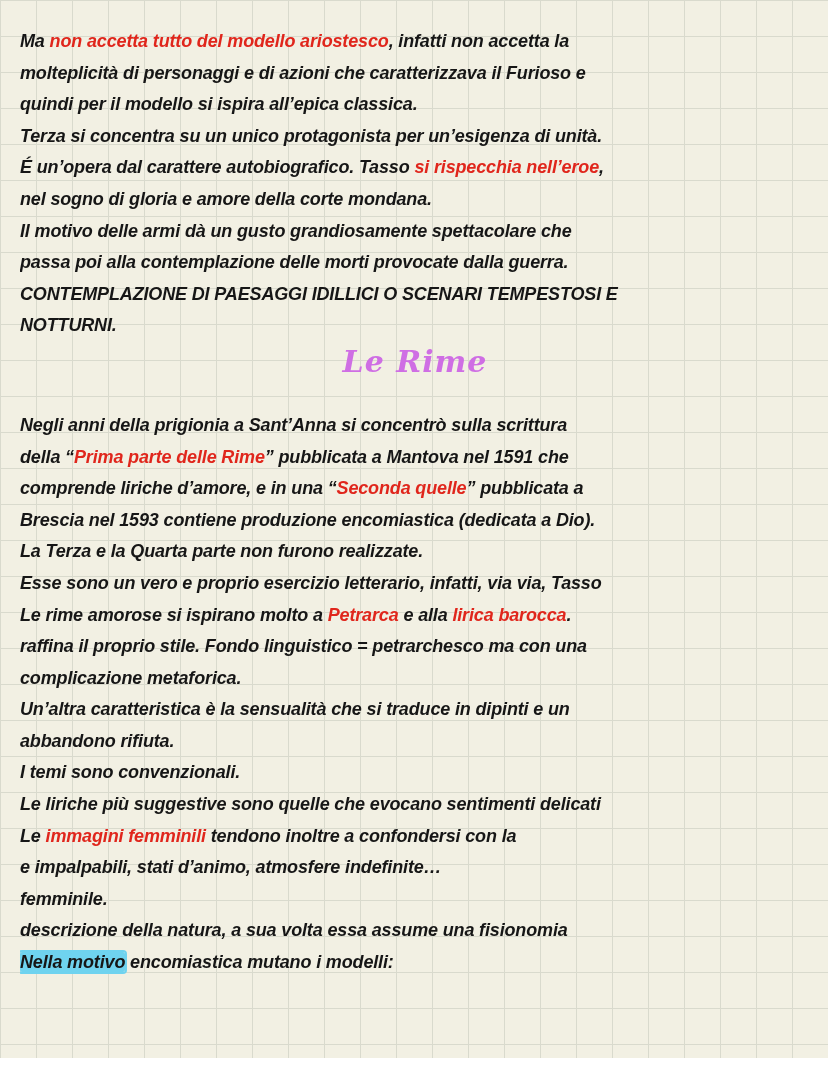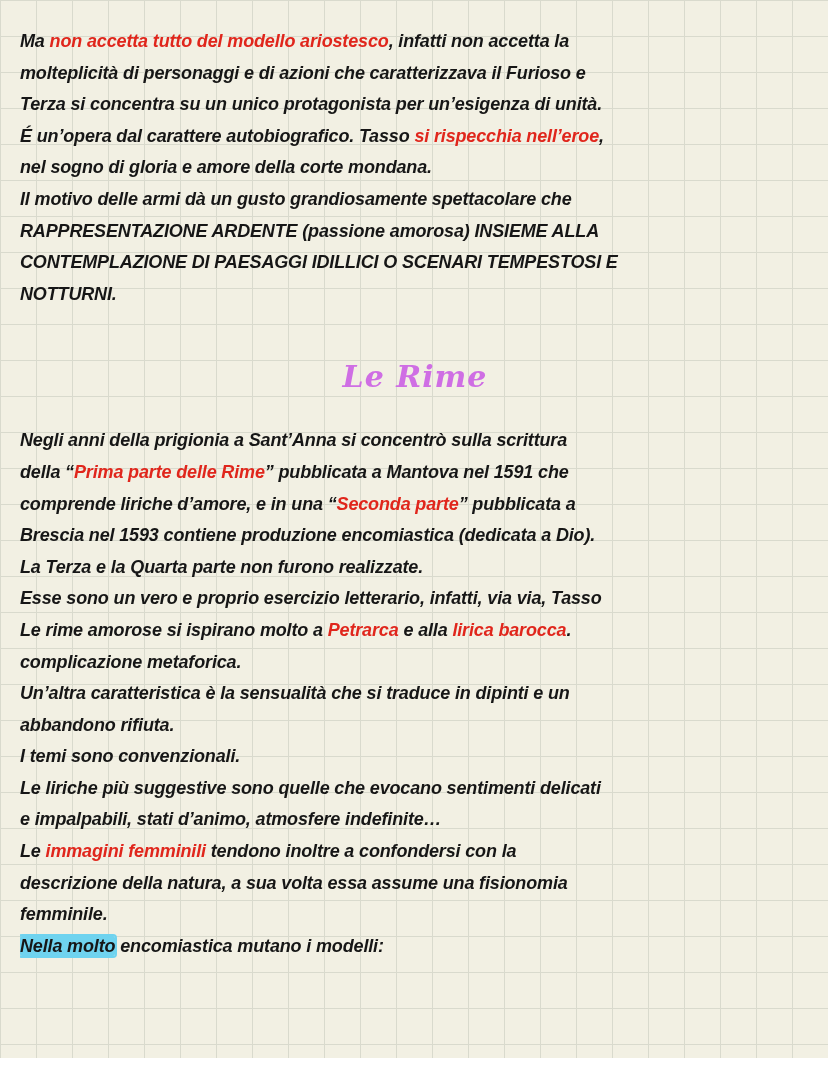--- a/index.html
+++ b/index.html
@@ -50,58 +50,59 @@
   }
   .title{
     font-family:"DejaVu Serif","Liberation Serif",serif;
     font-style:italic;
     font-weight:700;
     font-size:30px;
     line-height:40px;
     text-align:center;
     color:var(--title);
     letter-spacing:1px;
-    margin-top:47px;
   }
   .spacer{width:100%;}
   .bottom-strip{
     position:absolute;
     left:0;right:0;bottom:0;
     height:12px;
     background:#ffffff;
   }
 </style>
 </head>
 <body>
 
 <div class="page">
   <div class="content">
       <div class="line"><span>Ma </span><span class="red">non accetta tutto del modello ariostesco</span><span>, infatti non accetta la</span></div>
       <div class="line"><span>molteplicità di personaggi e di azioni che caratterizzava il Furioso e</span></div>
+      <div class="line"><span>quindi per il modello si ispira all’epica classica.</span></div>
       <div class="line"><span>Terza si concentra su un unico protagonista per un’esigenza di unità.</span></div>
       <div class="line"><span>É un’opera dal carattere autobiografico. Tasso </span><span class="red">si rispecchia nell’eroe</span><span>,</span></div>
       <div class="line"><span>nel sogno di gloria e amore della corte mondana.</span></div>
       <div class="line"><span>Il motivo delle armi dà un gusto grandiosamente spettacolare che</span></div>
-      <div class="line"><span>RAPPRESENTAZIONE ARDENTE (passione amorosa) INSIEME ALLA</span></div>
+      <div class="line"><span>passa poi alla contemplazione delle morti provocate dalla guerra.</span></div>
       <div class="line"><span>CONTEMPLAZIONE DI PAESAGGI IDILLICI O SCENARI TEMPESTOSI E</span></div>
       <div class="line"><span>NOTTURNI.</span></div>
       <div class="title">Le Rime</div>
       <div class="spacer" style="height: 28px;"></div>
       <div class="line"><span>Negli anni della prigionia a Sant’Anna si concentrò sulla scrittura</span></div>
       <div class="line"><span>della “</span><span class="red">Prima parte delle Rime</span><span>” pubblicata a Mantova nel 1591 che</span></div>
-      <div class="line"><span>comprende liriche d’amore, e in una “</span><span class="red">Seconda parte</span><span>” pubblicata a</span></div>
+      <div class="line"><span>comprende liriche d’amore, e in una “</span><span class="red">Seconda quelle</span><span>” pubblicata a</span></div>
       <div class="line"><span>Brescia nel 1593 contiene produzione encomiastica (dedicata a Dio).</span></div>
       <div class="line"><span>La Terza e la Quarta parte non furono realizzate.</span></div>
       <div class="line"><span>Esse sono un vero e proprio esercizio letterario, infatti, via via, Tasso</span></div>
       <div class="line"><span>Le rime amorose si ispirano molto a </span><span class="red">Petrarca</span><span> e alla </span><span class="red">lirica barocca</span><span>.</span></div>
+      <div class="line"><span>raffina il proprio stile. Fondo linguistico = petrarchesco ma con una</span></div>
       <div class="line"><span>complicazione metaforica.</span></div>
       <div class="line"><span>Un’altra caratteristica è la sensualità che si traduce in dipinti e un</span></div>
       <div class="line"><span>abbandono rifiuta.</span></div>
       <div class="line"><span>I temi sono convenzionali.</span></div>
       <div class="line"><span>Le liriche più suggestive sono quelle che evocano sentimenti delicati</span></div>
+      <div class="line"><span>Le </span><span class="red">immagini femminili</span><span> tendono inoltre a confondersi con la</span></div>
       <div class="line"><span>e impalpabili, stati d’animo, atmosfere indefinite…</span></div>
-      <div class="line"><span>Le </span><span class="red">immagini femminili</span><span> tendono inoltre a confondersi con la</span></div>
+      <div class="line"><span>femminile.</span></div>
       <div class="line"><span>descrizione della natura, a sua volta essa assume una fisionomia</span></div>
-      <div class="line"><span>femminile.</span></div>
-      <div class="line"><span class="hl">Nella molto</span><span> encomiastica mutano i modelli:</span></div>
+      <div class="line"><span class="hl">Nella motivo</span><span> encomiastica mutano i modelli:</span></div>
     </div>
   <div class="bottom-strip"></div>
 </div>
 
 </body></html>

